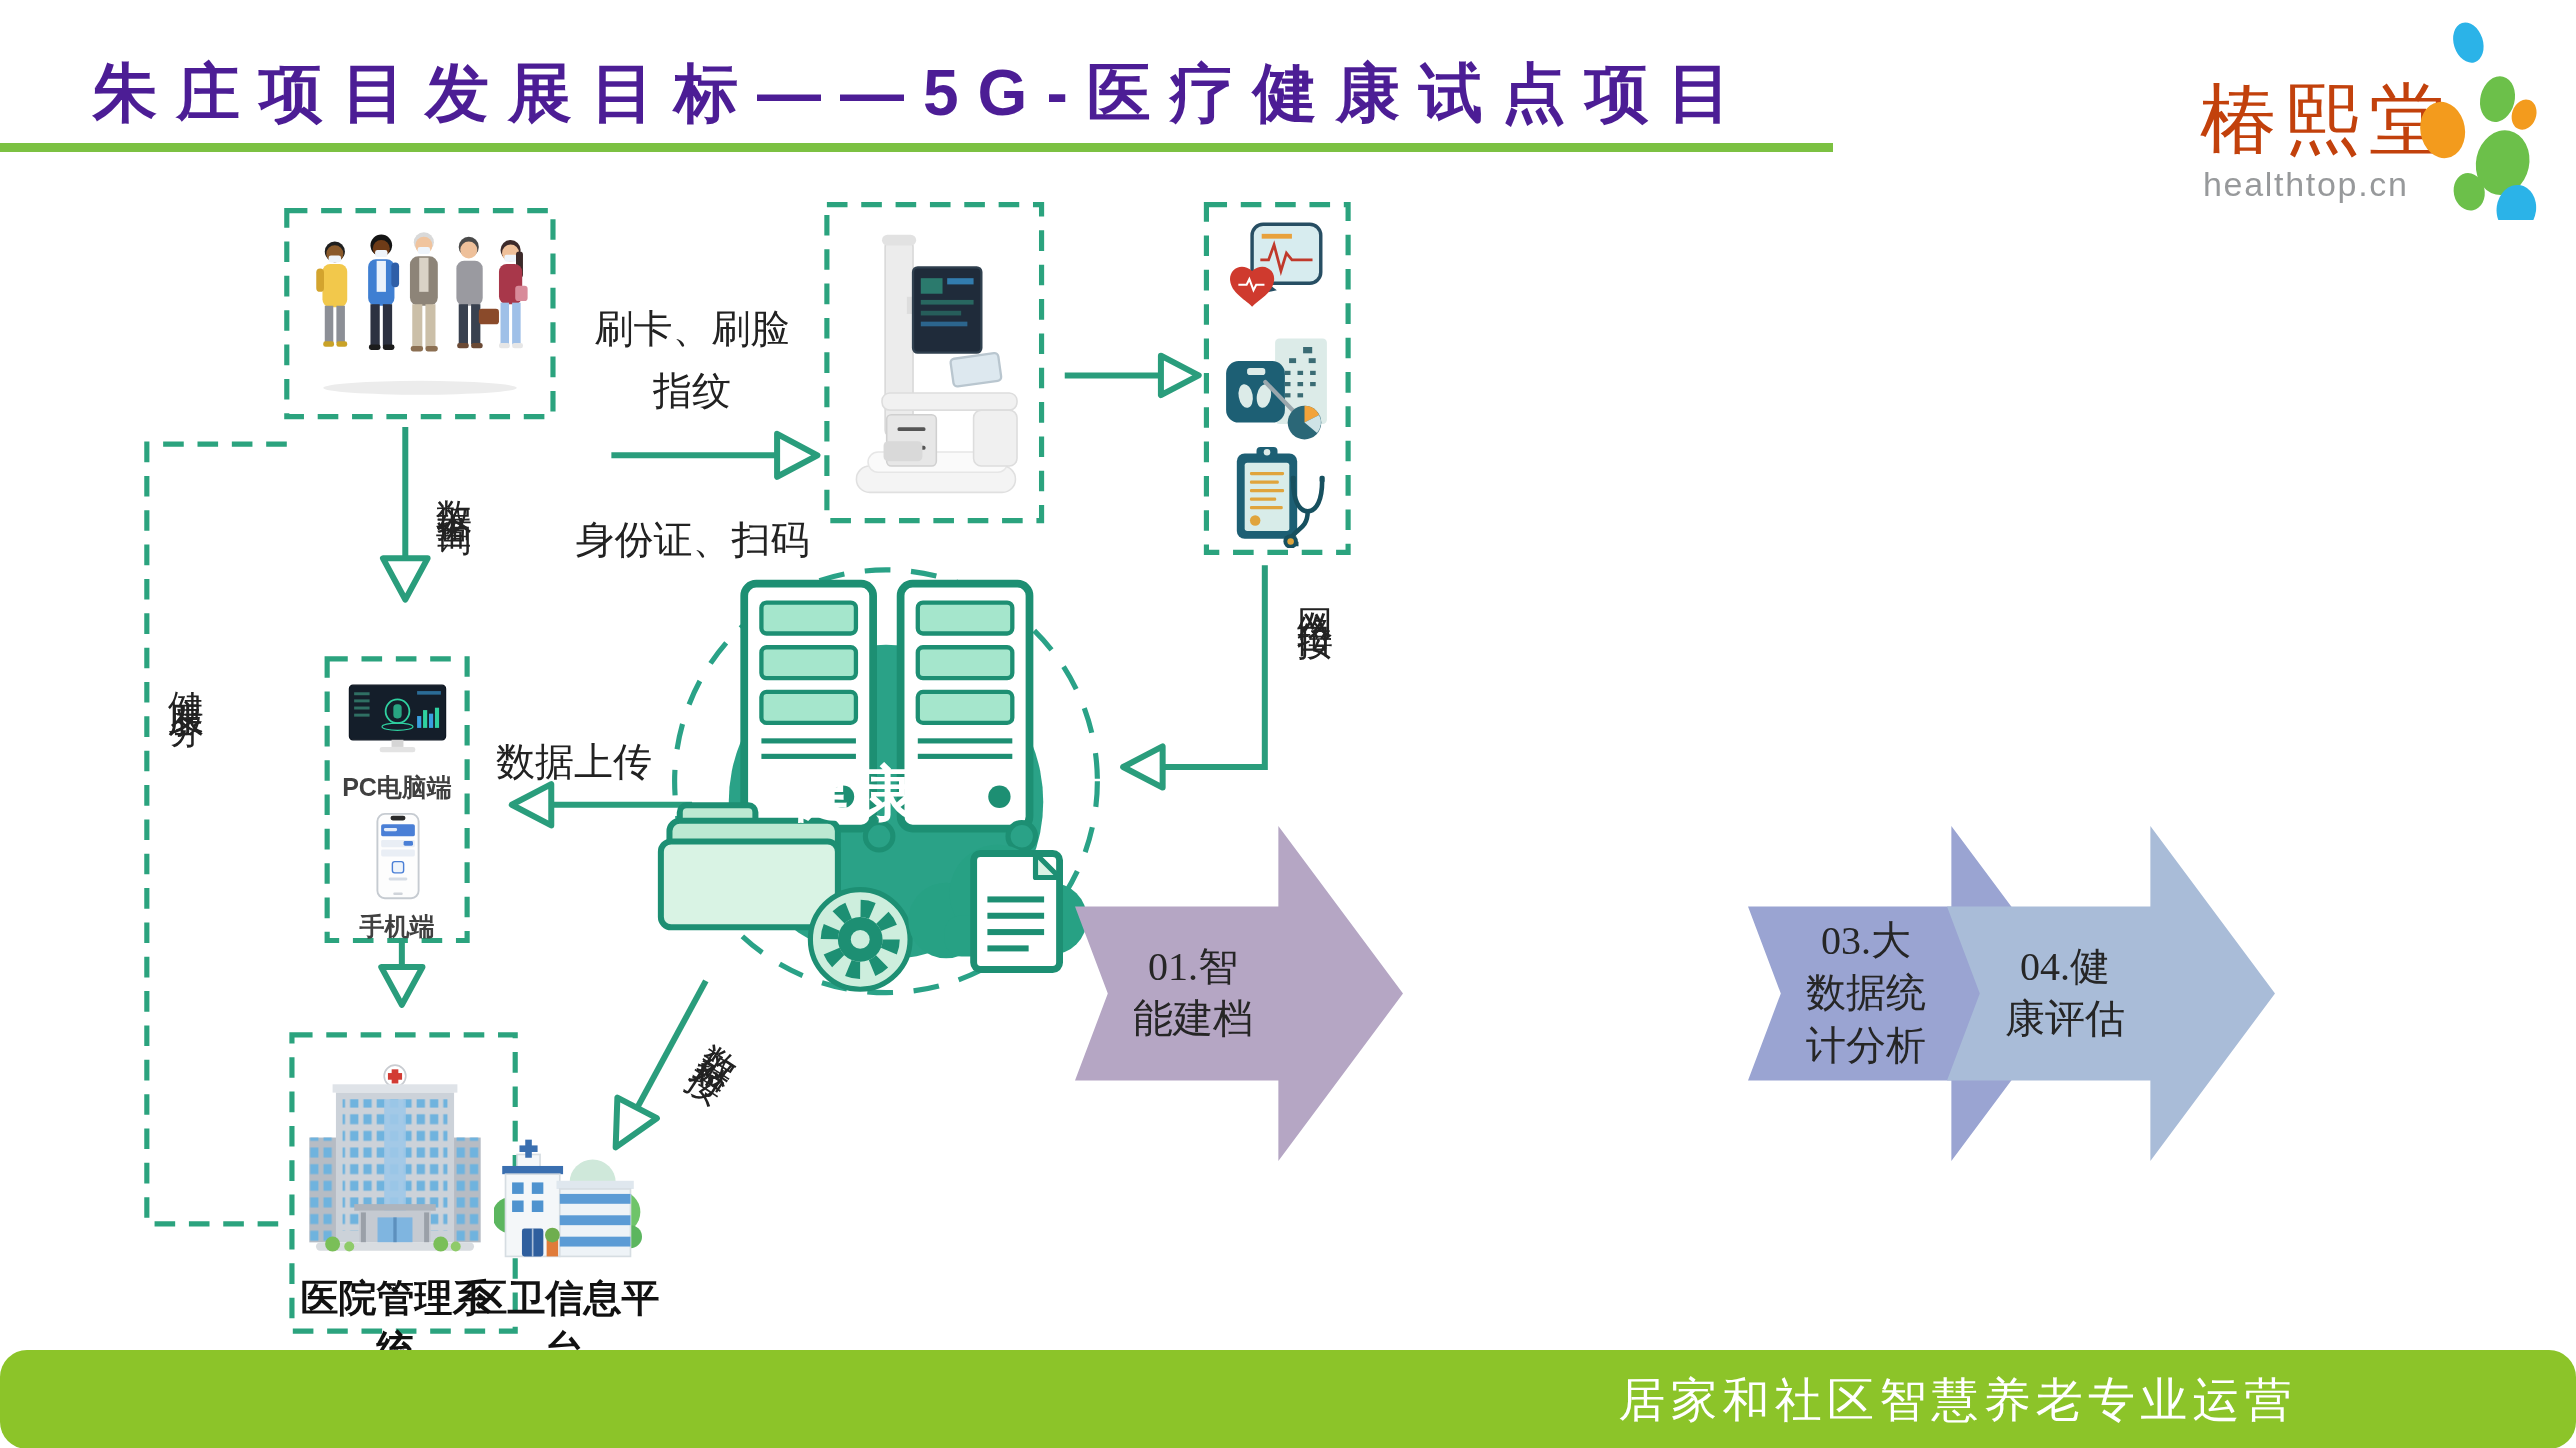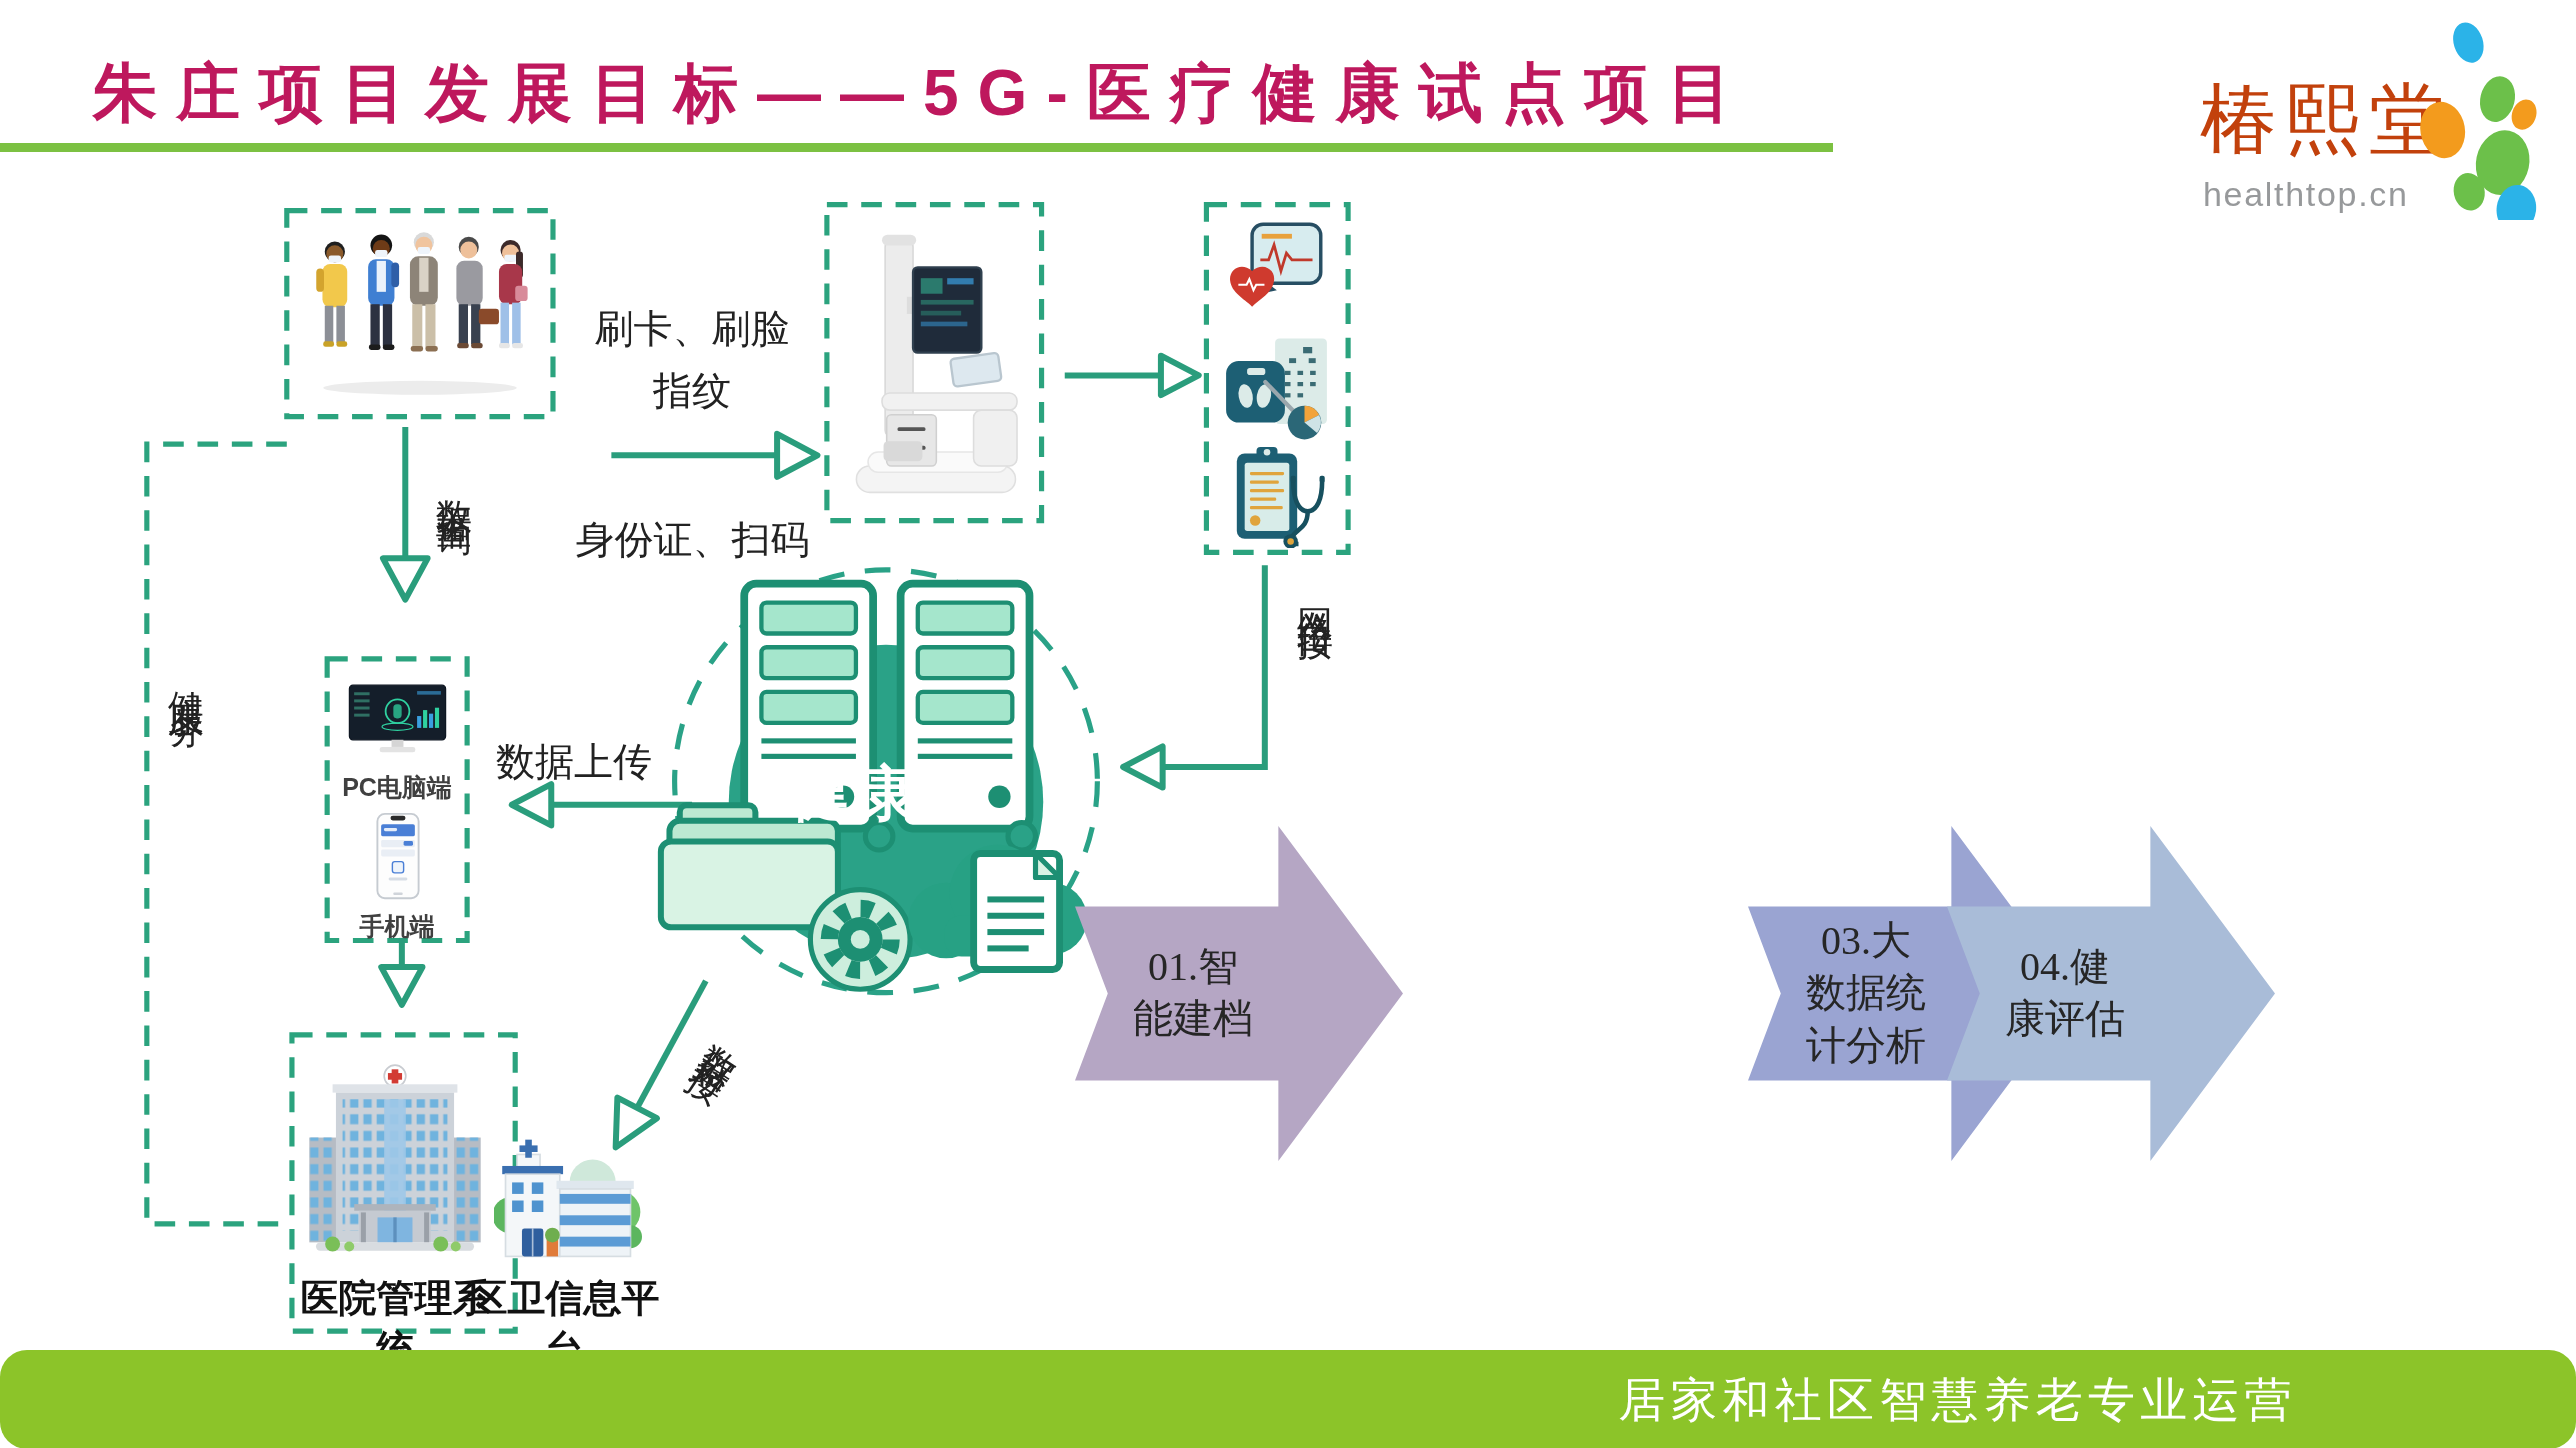--- a/index.html
+++ b/index.html
@@ -23,25 +23,25 @@
         font-size:40px;line-height:1.32;color:#262626;}
   .footerbar{position:absolute;left:0;top:1350px;width:2576px;height:99px;}
   .footertext{font-size:47px;color:#fff;letter-spacing:5.2px;line-height:99px;}
   svg{display:block;}
 </style>
 </head>
 <body>
 
 <div id="canvas">
 
-  <div class="abs title" style="left:93px;top:50px;color:#be185d;">朱庄项目发展目标——5G-医疗健康试点项目</div>
+  <div class="abs title" style="left:93px;top:50px;color:#4c1d95;">朱庄项目发展目标——5G-医疗健康试点项目</div>
   <div class="abs" style="left:0;top:143px;width:1833px;height:8.6px;background:#7cc142;"></div>
 
   <div class="abs logo-cn" style="left:2200px;top:69px;">椿熙堂</div>
-  <div class="abs logo-en" style="left:2203px;top:175px;">healthtop.cn</div>
+  <div class="abs logo-en" style="left:2203px;top:165px;">healthtop.cn</div>
   <div class="abs" style="left:2372px;top:10.3px;width:185px;height:210px;">
     <svg viewBox="0 0 215 245" width="185" height="210">
       <ellipse cx="112" cy="38" rx="17" ry="24" fill="#2bb3e8" transform="rotate(-18 112 38)"></ellipse>
       <ellipse cx="146" cy="104" rx="20" ry="27" fill="#6cc04a" transform="rotate(14 146 104)"></ellipse>
       <ellipse cx="82" cy="140" rx="26" ry="33" fill="#f39b1d" transform="rotate(-10 82 140)"></ellipse>
       <ellipse cx="152" cy="178" rx="31" ry="38" fill="#6cc04a" transform="rotate(12 152 178)"></ellipse>
       <ellipse cx="177" cy="122" rx="14" ry="18" fill="#f39b1d" transform="rotate(20 177 122)"></ellipse>
       <ellipse cx="168" cy="232" rx="23" ry="28" fill="#2bb3e8" transform="rotate(8 168 232)"></ellipse>
       <ellipse cx="113" cy="212" rx="18" ry="22" fill="#6cc04a" transform="rotate(-12 113 212)"></ellipse>
     </svg>

